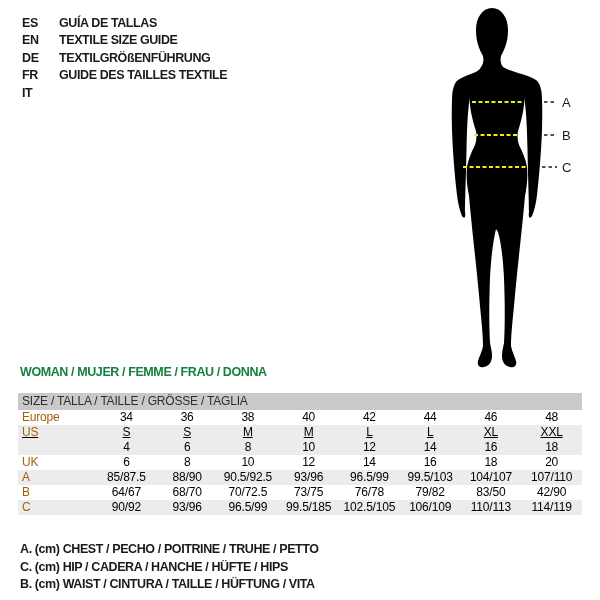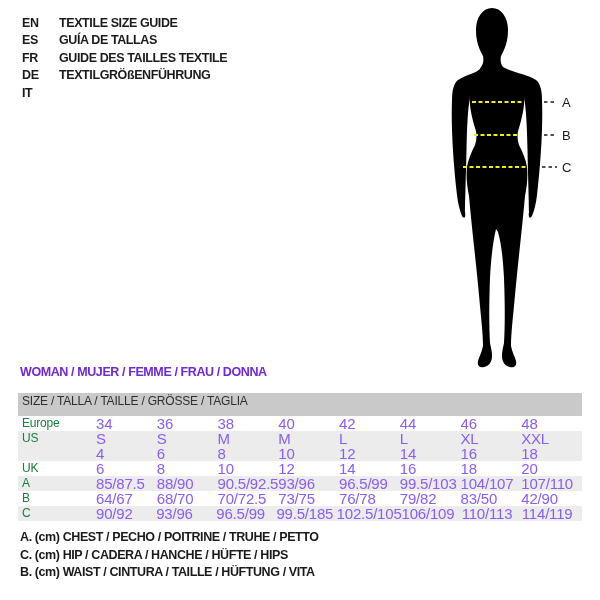--- a/index.html
+++ b/index.html
@@ -19,63 +19,63 @@
   }
   .lang-code { width:37px; flex:0 0 37px; }
 
   
   .figure { position:absolute; left:420px; top:0px; }
   .marker-label { font-family:"Liberation Sans", sans-serif; font-size:13px; fill:#1a1a1a; }
 
   
   .gender-heading {
     position:absolute; left:20px; top:365px;
-    font-size:12.5px; font-weight:bold; color:#6d28d9; letter-spacing:-0.4px;
+    font-size:12.5px; font-weight:bold; color:#15803d; letter-spacing:-0.4px;
     white-space:nowrap;
   }
 
   
   .size-table { position:absolute; left:18px; top:393px; width:564px; }
   .table-header {
-    height:23px; line-height:17px; padding-left:4px;
+    height:17px; line-height:17px; padding-left:4px;
     font-size:12px; color:#2e2e2e; letter-spacing:-0.2px; white-space:nowrap;
   }
   .t-row { display:grid; grid-template-columns:78px repeat(8, 1fr); height:15px; line-height:15px; }
-  .t-label { padding-left:4px; font-size:12px; color:#15803d; letter-spacing:-0.2px; text-align:left; }
-  .t-cell  { font-size:15px; color:#8b5cf6; letter-spacing:-0.2px; white-space:nowrap; }
-
-  
-  .notes { position:absolute; left:20px; top:529px; }
+  .t-label { padding-left:4px; font-size:12px; color:#a16207; letter-spacing:-0.2px; text-align:left; }
+  .t-cell  { font-size:12px; color:#000000; letter-spacing:-0.2px; text-align:center; white-space:nowrap; }
+
+  
+  .notes { position:absolute; left:20px; top:541px; }
   .note-line {
     height:17.5px; line-height:17.5px;
     font-size:12.5px; font-weight:bold; color:#1a1a1a; letter-spacing:-0.4px;
     white-space:nowrap;
   }
 </style>
 </head>
 <body>
 
 <div class="page">
 
   <div class="lang-list">
       <div class="lang-row">
+        <span class="lang-code">ES</span>
+        <span class="lang-label">GUÍA DE TALLAS</span>
+      </div>
+      <div class="lang-row">
         <span class="lang-code">EN</span>
         <span class="lang-label">TEXTILE SIZE GUIDE</span>
       </div>
       <div class="lang-row">
-        <span class="lang-code">ES</span>
-        <span class="lang-label">GUÍA DE TALLAS</span>
+        <span class="lang-code">DE</span>
+        <span class="lang-label">TEXTILGRÖßENFÜHRUNG</span>
       </div>
       <div class="lang-row">
         <span class="lang-code">FR</span>
         <span class="lang-label">GUIDE DES TAILLES TEXTILE</span>
-      </div>
-      <div class="lang-row">
-        <span class="lang-code">DE</span>
-        <span class="lang-label">TEXTILGRÖßENFÜHRUNG</span>
       </div>
       <div class="lang-row">
         <span class="lang-code">IT</span>
       </div>
     </div>
 
   <svg class="figure" width="180" height="380" viewBox="0 0 180 380" xmlns="http://www.w3.org/2000/svg">
     <path fill="#000000" fill-rule="nonzero" d="
       M 72,8
       C 81,8 88,17 88,30
@@ -149,21 +149,21 @@
           <div class="t-label">Europe</div>
           <div class="t-cell">34</div>
           <div class="t-cell">36</div>
           <div class="t-cell">38</div>
           <div class="t-cell">40</div>
           <div class="t-cell">42</div>
           <div class="t-cell">44</div>
           <div class="t-cell">46</div>
           <div class="t-cell">48</div>
         </div>
-        <div class="t-row" style="background: rgb(236, 236, 236);">
+        <div class="t-row" style="background: rgb(236, 236, 236); text-decoration: underline;">
           <div class="t-label">US</div>
           <div class="t-cell">S</div>
           <div class="t-cell">S</div>
           <div class="t-cell">M</div>
           <div class="t-cell">M</div>
           <div class="t-cell">L</div>
           <div class="t-cell">L</div>
           <div class="t-cell">XL</div>
           <div class="t-cell">XXL</div>
         </div>

